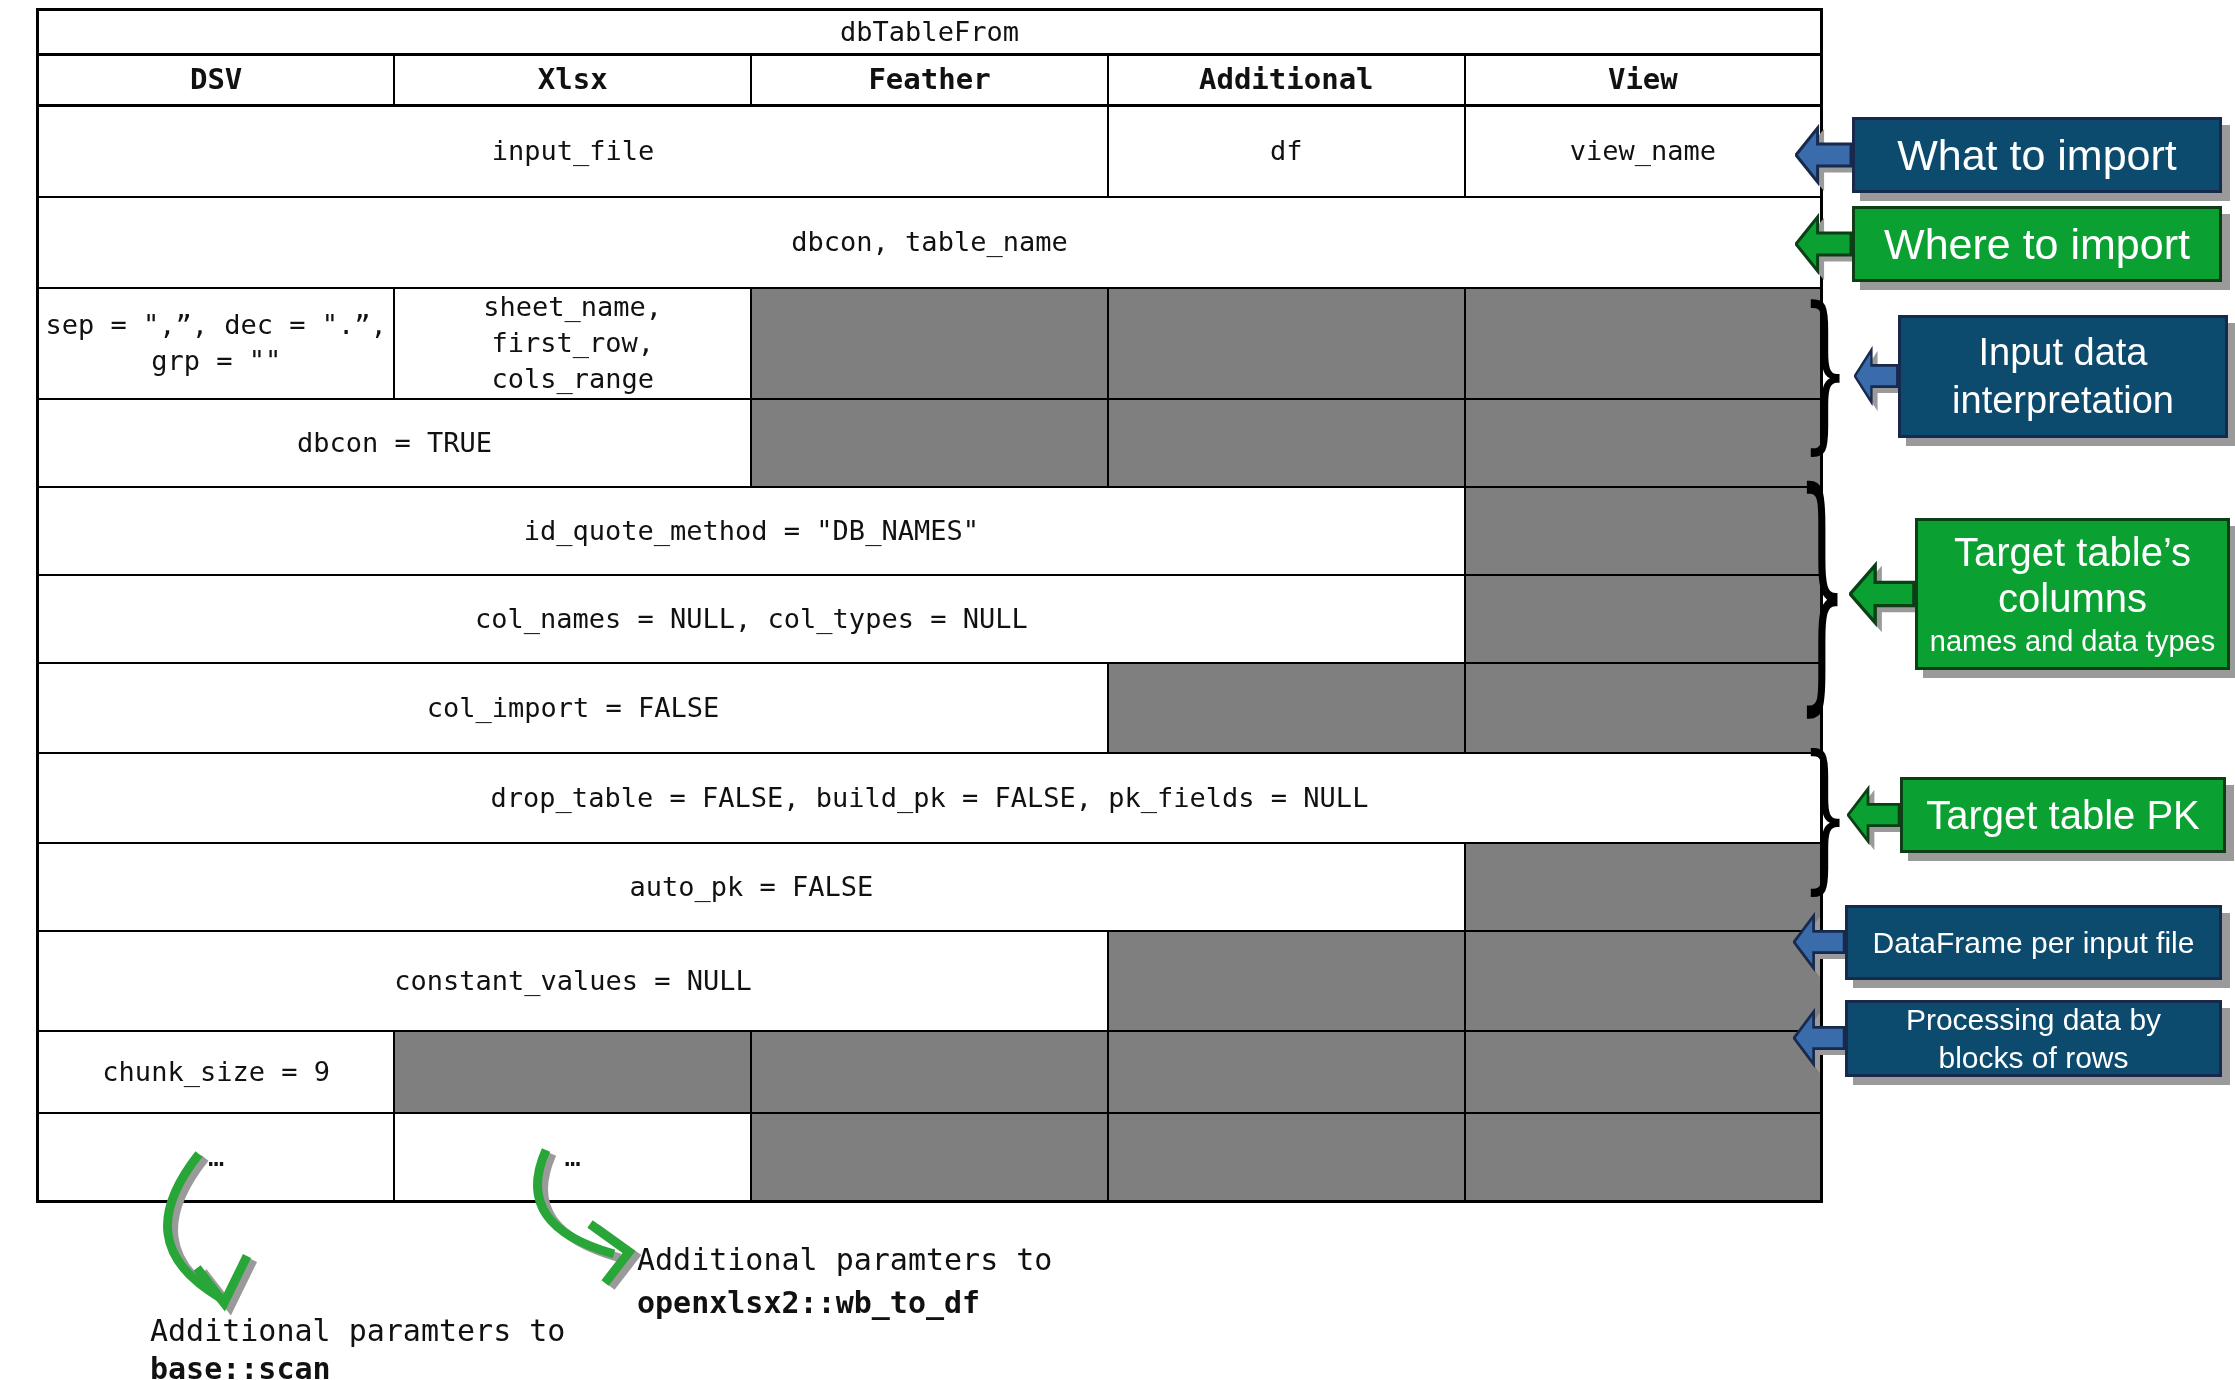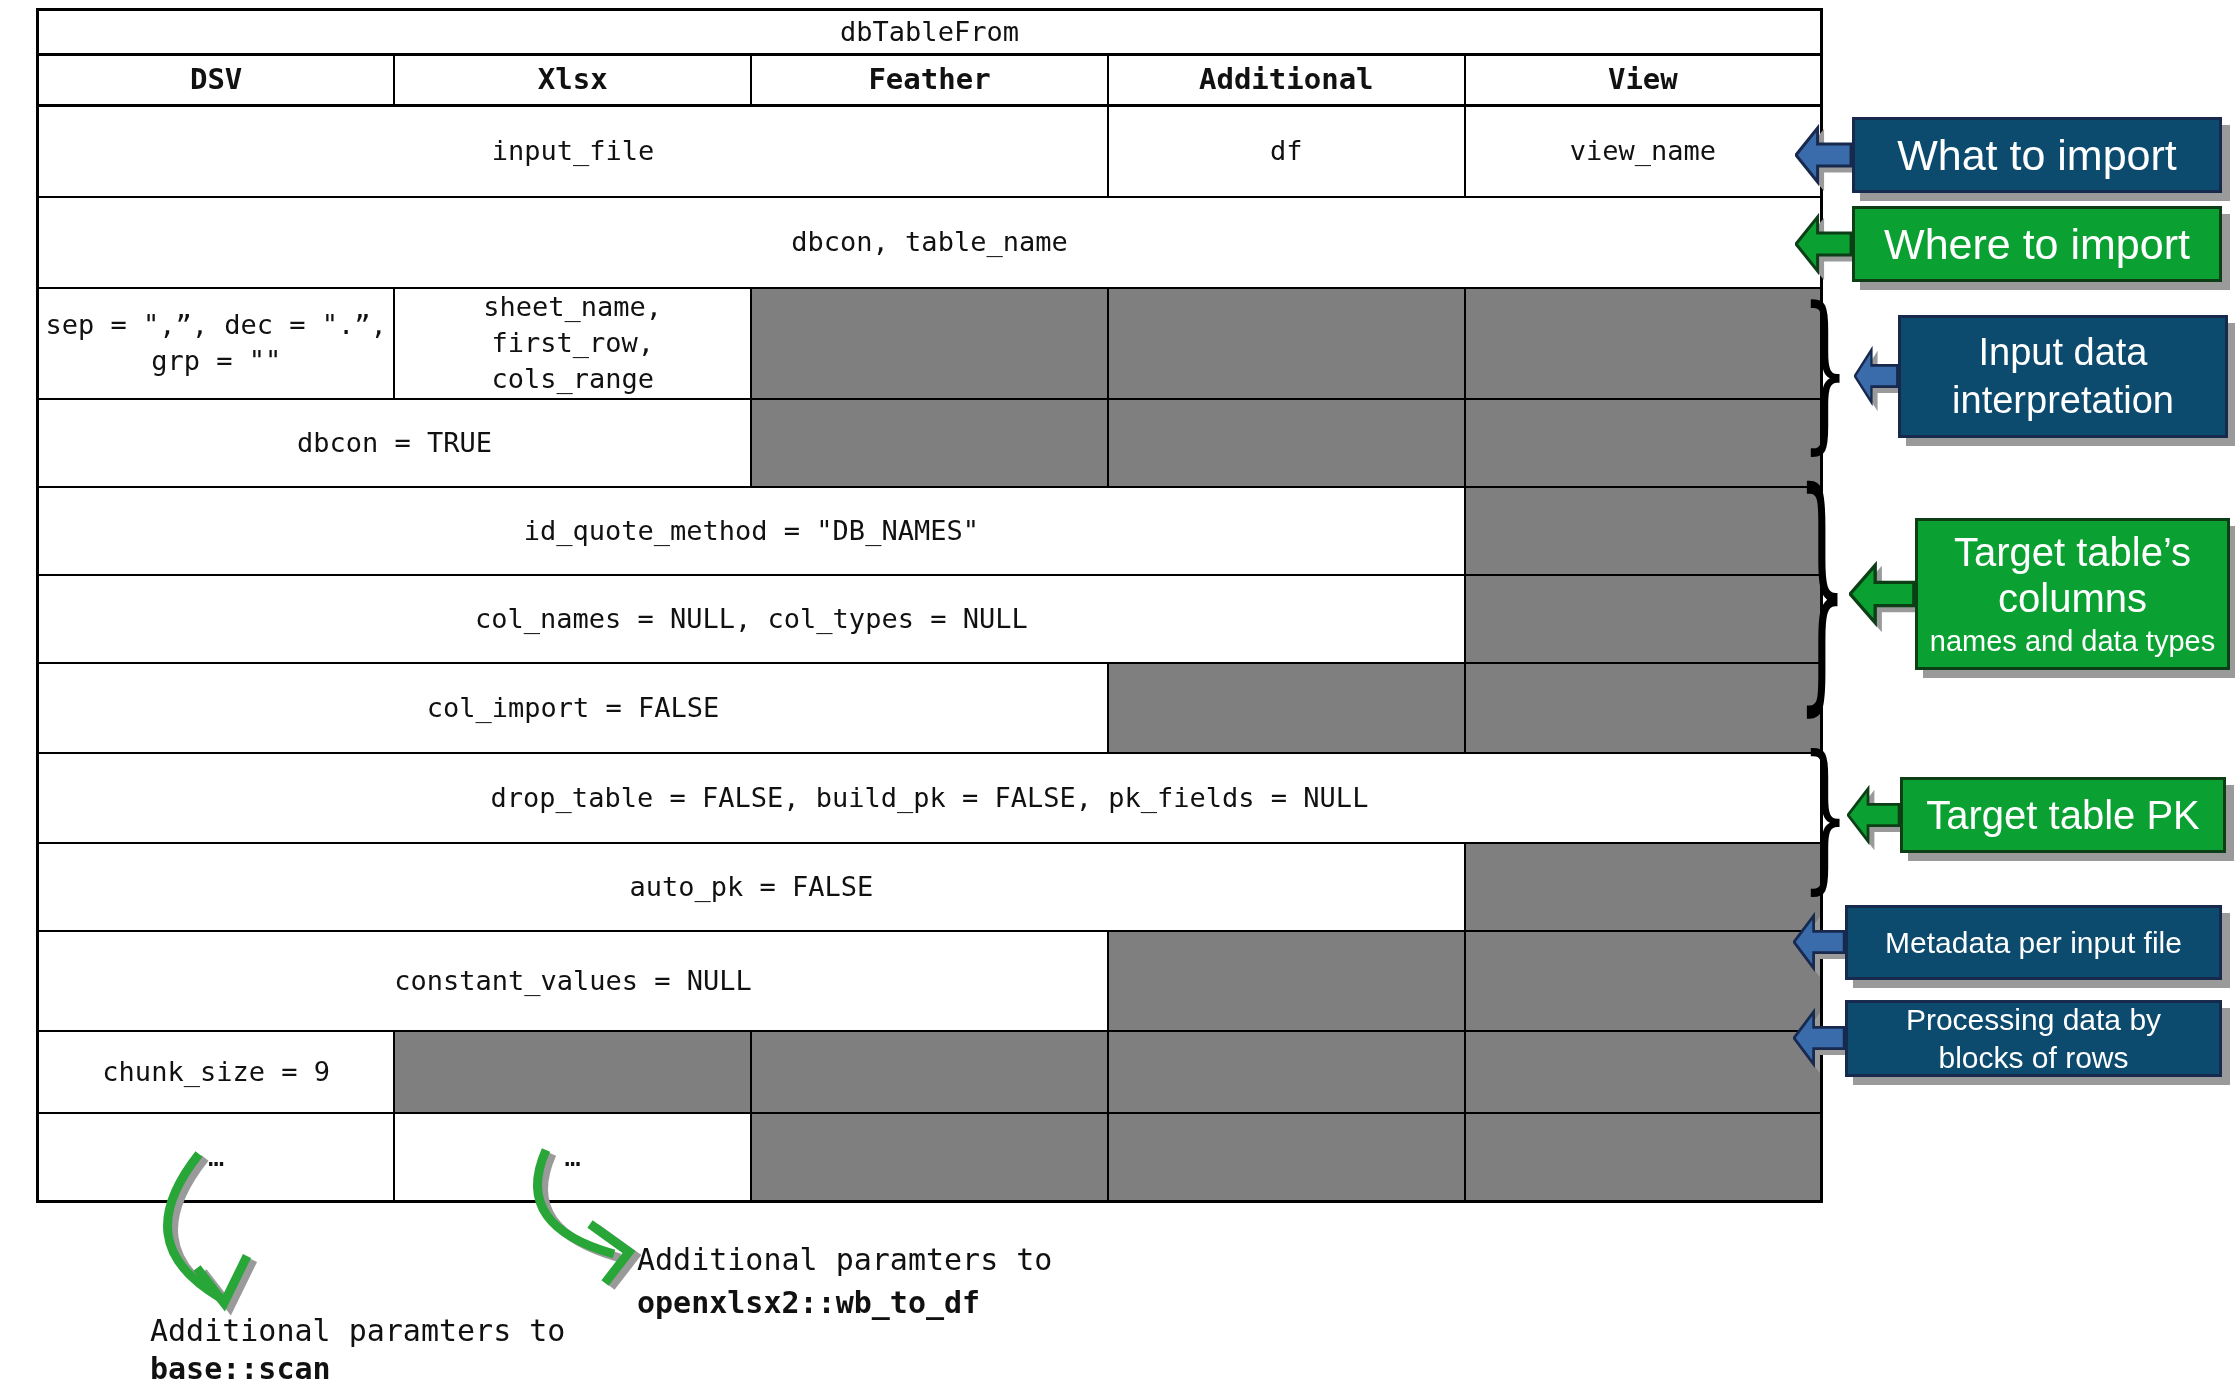--- a/index.html
+++ b/index.html
@@ -174,21 +174,21 @@
     <polygon points="1,32 23,5 23,21 57,21 57,43 23,43 23,59" fill="#0ba032" stroke="#0d3f17" stroke-width="3"></polygon>
   </svg>
   <div class="ann-box green" style="left:1900px;top:777px;width:326px;height:76px;font-size:40px">
     <div class="ann-text">Target table PK</div>
   </div>
 
   <svg class="block-arrow" style="left:1793px;top:911px;width:52px;height:62px" viewBox="0 0 58 64" preserveAspectRatio="none">
     <polygon points="1,32 23,5 23,21 57,21 57,43 23,43 23,59" fill="#3a6cab" stroke="#17294d" stroke-width="3"></polygon>
   </svg>
   <div class="ann-box blue" style="left:1845px;top:905px;width:377px;height:75px;font-size:30px">
-    <div class="ann-text">Metadata per input file</div>
+    <div class="ann-text">DataFrame per input file</div>
   </div>
 
   <svg class="block-arrow" style="left:1793px;top:1007px;width:52px;height:62px" viewBox="0 0 58 64" preserveAspectRatio="none">
     <polygon points="1,32 23,5 23,21 57,21 57,43 23,43 23,59" fill="#3a6cab" stroke="#17294d" stroke-width="3"></polygon>
   </svg>
   <div class="ann-box blue" style="left:1845px;top:1000px;width:377px;height:77px;font-size:30px;line-height:1.25">
     <div class="ann-text">Processing data by
 blocks of rows</div>
   </div>
 

